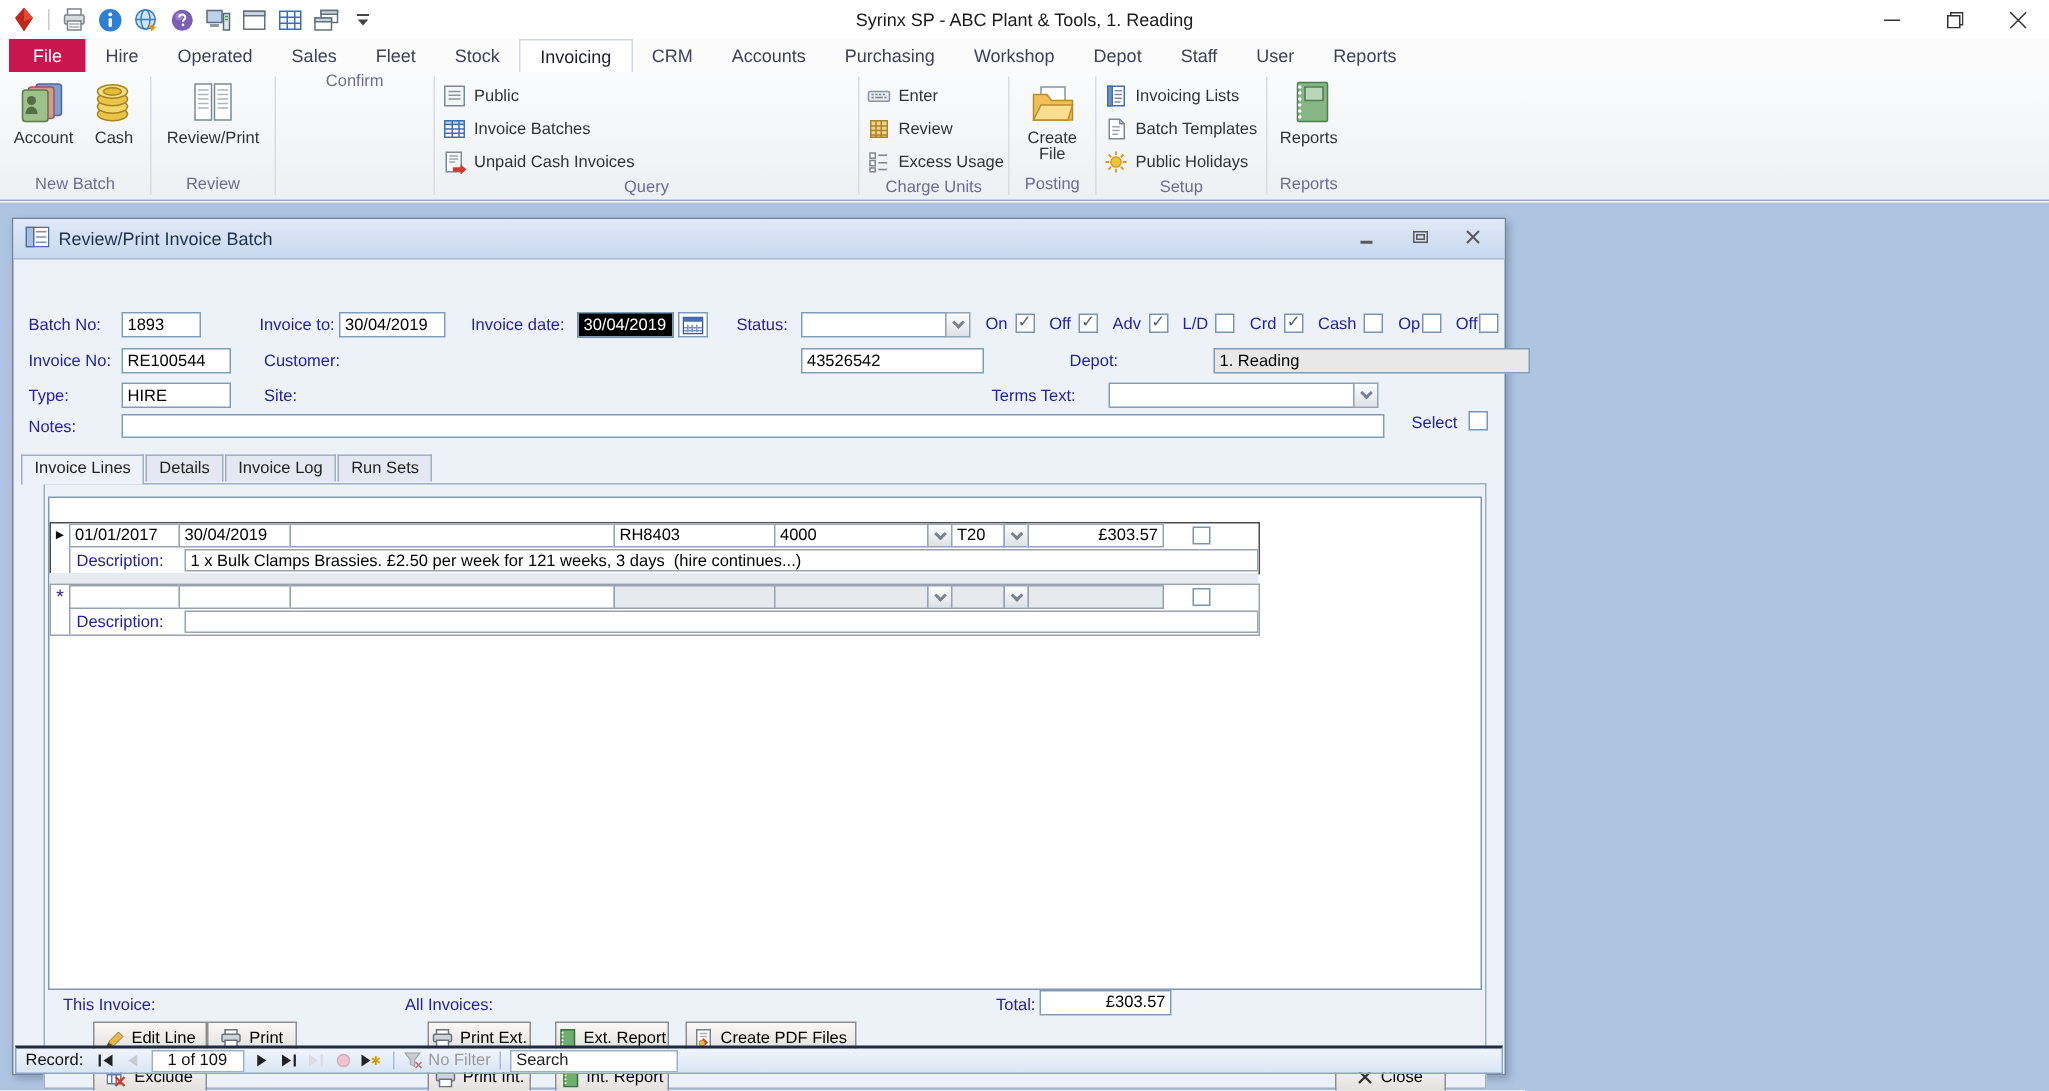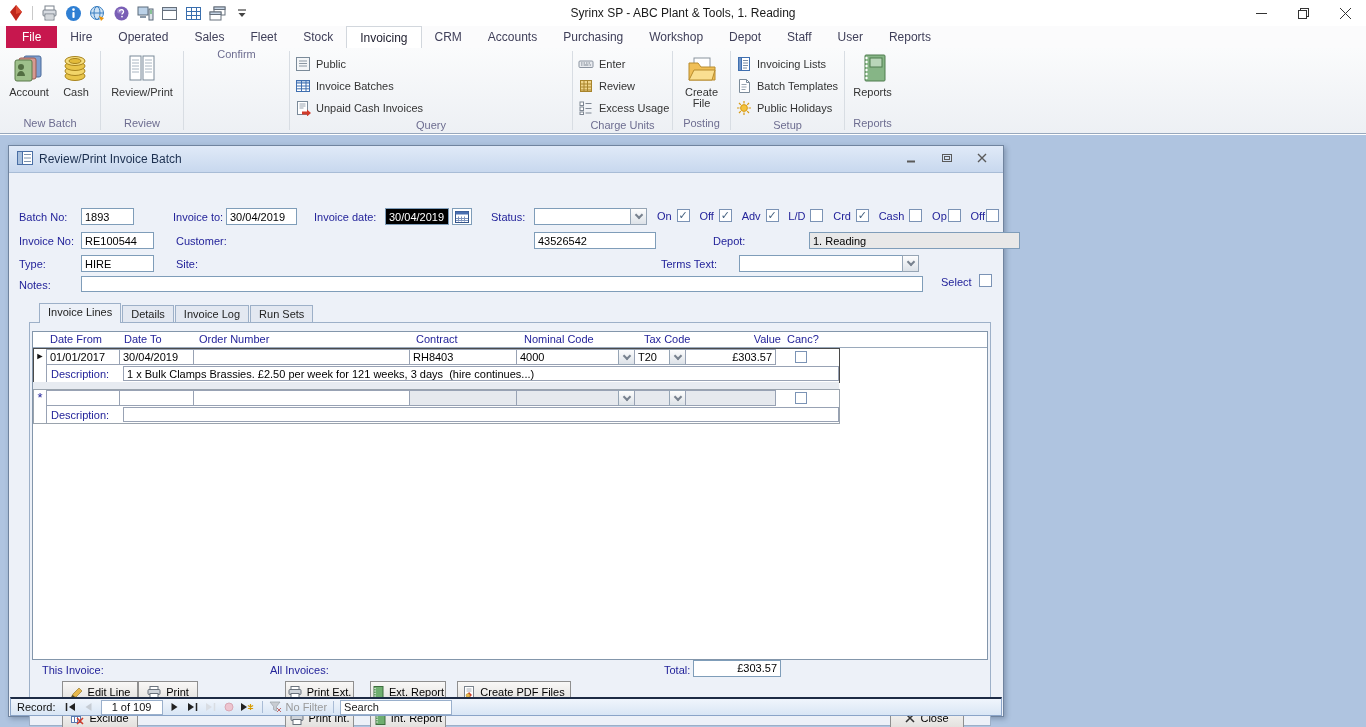--- a/index.html
+++ b/index.html
@@ -49,21 +49,21 @@
   .tfield.selblk { background:#000; color:#fff; }
   .ddbtn { position:absolute; width:17px; height:17px; border:1px solid #96a5b5; background:linear-gradient(#fdfdfd,#dde2e8); display:flex; align-items:center; justify-content:center; }
   .chev { width:6px; height:6px; border-right:2px solid #78828e; border-bottom:2px solid #78828e; transform:rotate(45deg); margin-top:-3px; }
   .calbtn { position:absolute; width:20px; height:17px; border:1px solid #7f9db9; background:#fff; display:flex; align-items:center; justify-content:center; }
   .cb { width:13px; height:13px; border:1px solid #7b93b5; background:#fff; display:inline-flex; align-items:center; justify-content:center; color:#44607e; font-weight:bold; font-size:11px; line-height:11px; }
   .cb i { display:none; font-style:normal; }
   .cb.on i { display:block; }
   .flags { position:absolute; left:648px; top:36px; width:342px; display:flex; align-items:center; justify-content:space-between; }
   .flag { display:flex; align-items:flex-end; gap:5px; color:#23239a; }
 
-  .dtabs { position:absolute; left:30px; top:130px; display:flex; align-items:flex-end; }
+  .dtabs { position:absolute; left:5px; top:130px; display:flex; }
   .dtab { height:18px; border:1px solid #9db0c8; border-bottom:none; background:#e3e8f1; padding:2px 8px 0; color:#222; margin-right:1px; }
   .dtab.active { height:20px; background:#edf1f8; position:relative; z-index:3; }
 
   .panel { position:absolute; left:20px; top:149px; width:962px; height:404px; border:1px solid #9db0c8; background:#edf1f8; }
   .grid { position:absolute; left:2px; top:8px; width:956px; height:329px; background:#fff; border:1px solid #8396ab; }
   .ghead { display:flex; height:16px; border-bottom:1px solid #9aa9bb; color:#23239a; }
   .gh { padding:1px 3px; white-space:nowrap; }
   .rowgrp { position:absolute; left:0; display:flex; background:#fff; }
   .rowgrp.cur { border:1px solid #4a4a4a; }
   .rowgrp.new { border:1px solid #9aa3ad; }
@@ -497,31 +497,20 @@
 
         <div class="dtabs">
           <span class="dtab active">Invoice Lines</span>
           <span class="dtab">Details</span>
           <span class="dtab">Invoice Log</span>
           <span class="dtab">Run Sets</span>
         </div>
 
         <div class="panel">
           <div class="grid">
-            <div class="ghead">
-              <span class="gh" style="width:14px"></span>
-              <span class="gh" style="width:74px">Date From</span>
-              <span class="gh" style="width:75px">Date To</span>
-              <span class="gh" style="width:217px">Order Number</span>
-              <span class="gh" style="width:108px">Contract</span>
-              <span class="gh" style="width:120px">Nominal Code</span>
-              <span class="gh" style="width:52px">Tax Code</span>
-              <span class="gh" style="width:91px;text-align:right">Value</span>
-              <span class="gh" style="width:50px">Canc?</span>
-            </div>
 
             <div class="rowgrp cur" style="top:16px;width:807px">
               <div class="gsel">
                   <span style="font-size:9px;line-height:15px">►</span>
                 </div>
               <div class="grows">
                 <div class="grow">
                   <span class="gcell" style="width:74px">01/01/2017</span>
                   <span class="gcell" style="width:75px">30/04/2019</span>
                   <span class="gcell" style="width:217px"></span>

